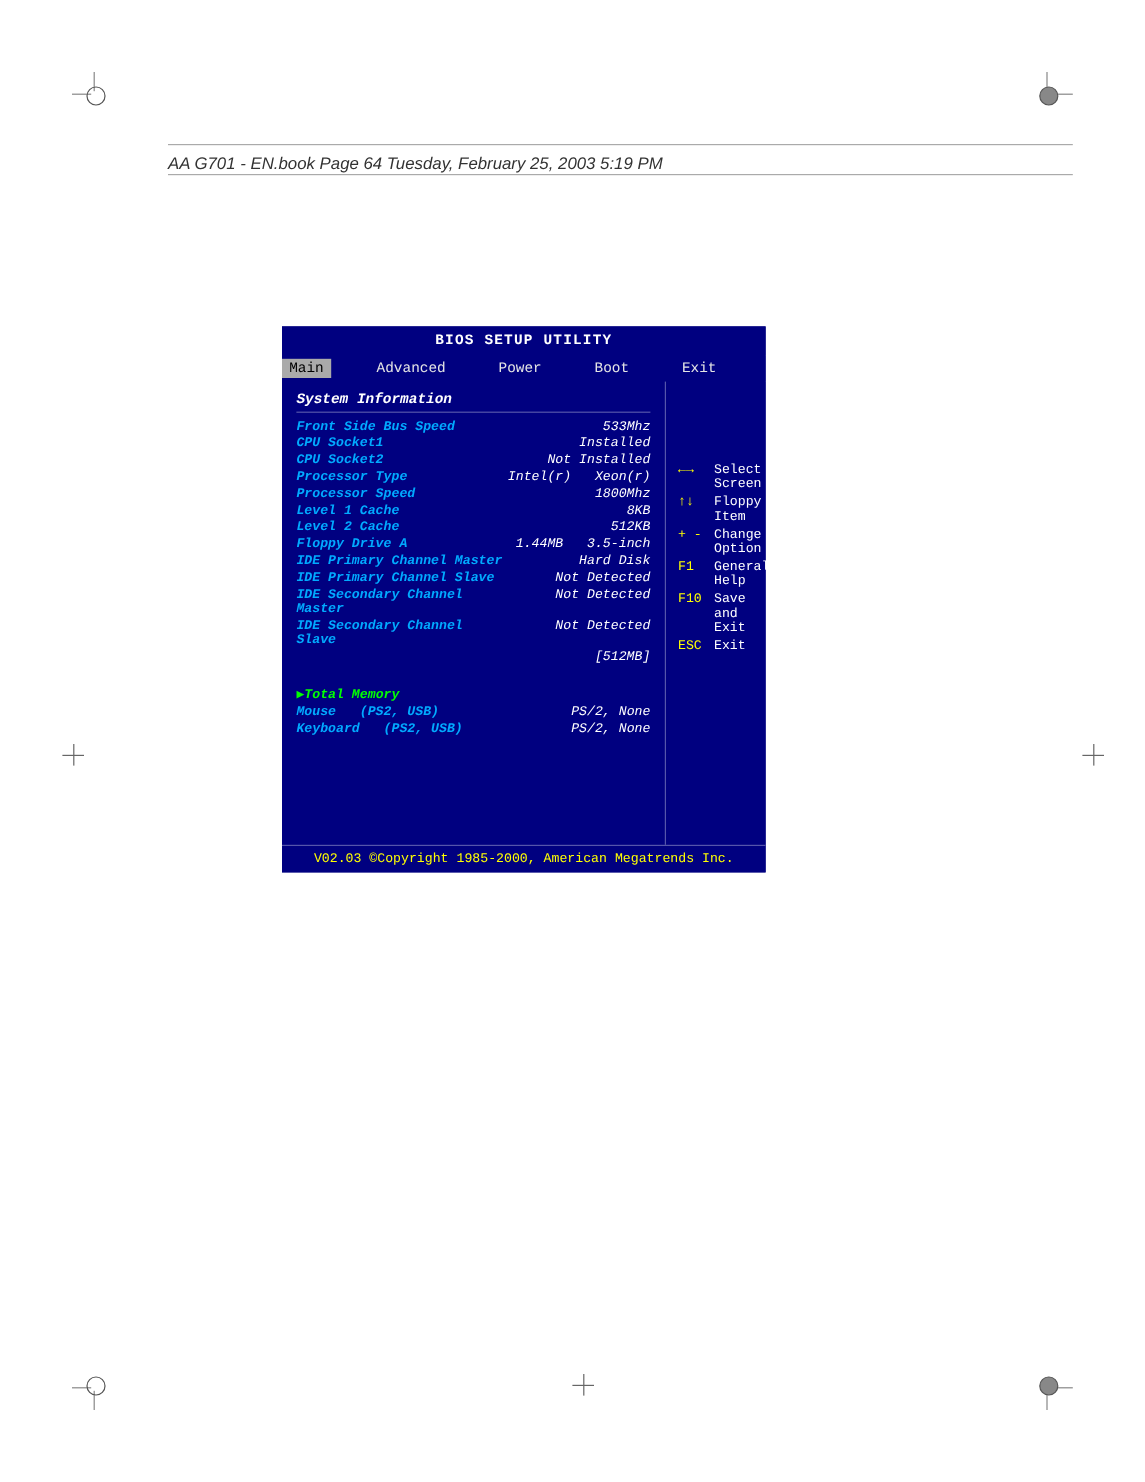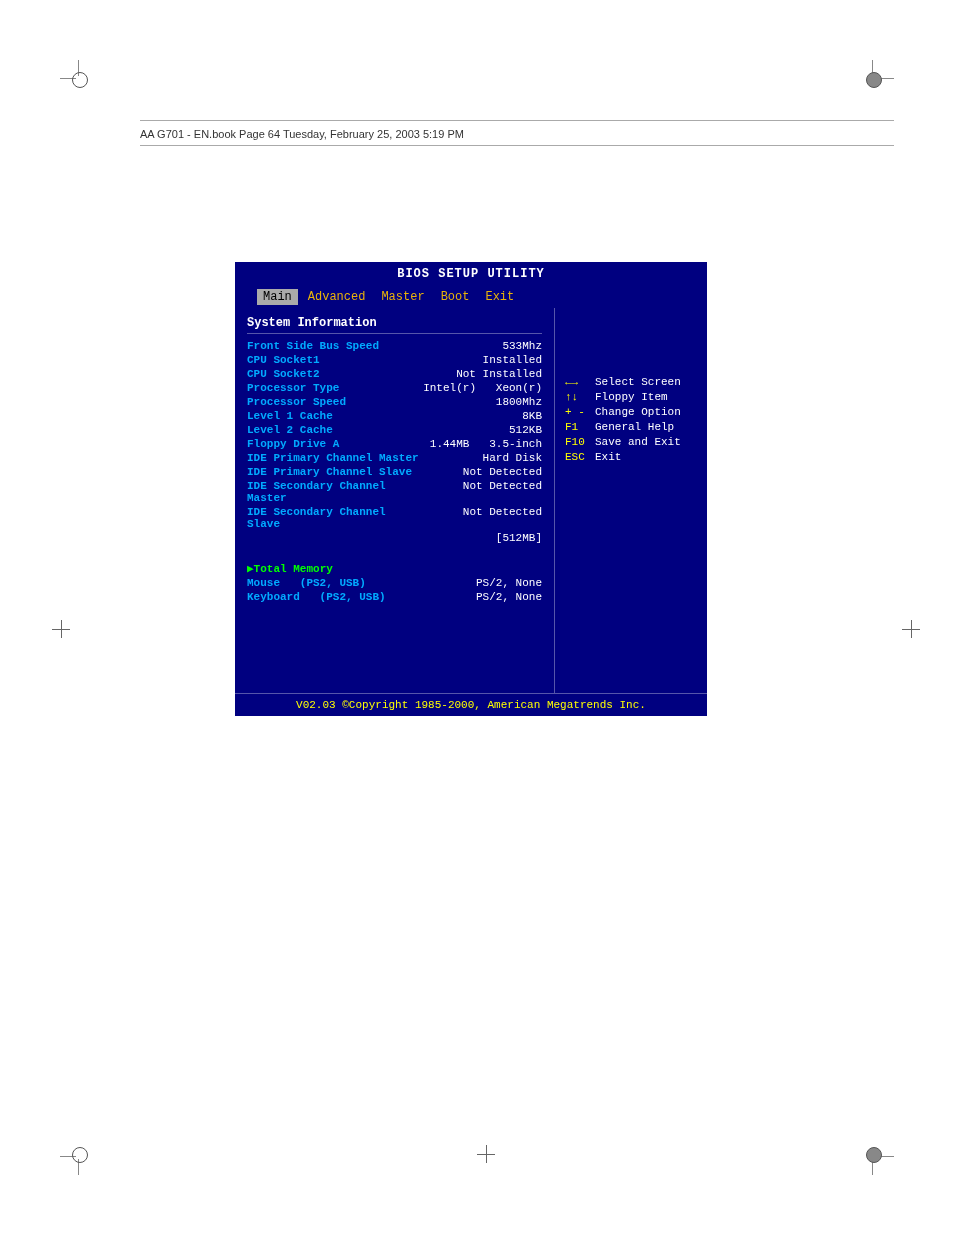--- a/index.html
+++ b/index.html
@@ -11,23 +11,24 @@
       position: relative;
       overflow: hidden;
     }
 
     
     .header-line {
       position: absolute;
       top: 128px;
       left: 140px;
       right: 60px;
-      font-size: 11px;
+      font-size: 14px;
       color: #333;
       font-family: Arial, sans-serif;
+      font-style: italic;
     }
     .header-border {
       position: absolute;
       top: 120px;
       left: 140px;
       right: 60px;
       height: 1px;
       background: #aaa;
     }
     .header-border-bottom {
@@ -35,50 +36,50 @@
       top: 145px;
       left: 140px;
       right: 60px;
       height: 1px;
       background: #aaa;
     }
 
     
     .bios-container {
       position: absolute;
-      top: 262px;
+      top: 272px;
       left: 235px;
-      width: 472px;
+      width: 403px;
       background: #000080;
       color: #ffffff;
     }
 
     
     .bios-title {
       background: #000080;
       text-align: center;
       padding: 5px 0;
       font-size: 12px;
       font-weight: bold;
       color: #ffffff;
       font-family: 'Courier New', monospace;
       letter-spacing: 1px;
     }
 
     
     .bios-menubar {
       background: #000080;
-      padding: 3px 22px;
+      padding: 3px 0;
       display: flex;
-      gap: 4px;
+      gap: 32px;
       text-align: right;
     }
     .bios-menu-item {
       font-size: 12px;
-      color: #eab308;
+      color: #e5e5e5;
       font-family: 'Courier New', monospace;
       cursor: pointer;
       padding: 1px 6px;
     }
     .bios-menu-item.active {
       background: #aaaaaa;
       color: #000000;
     }
 
     
@@ -86,20 +87,21 @@
       background: #000080;
       display: flex;
       min-height: 300px;
     }
 
     
     .bios-left {
       flex: 0 0 320px;
       padding: 8px 12px;
       border-right: 1px solid #5555aa;
+      font-style: italic;
     }
 
     
     .bios-right {
       flex: 1;
       padding: 8px 10px;
       font-size: 11px;
       font-family: 'Courier New', monospace;
     }
 
@@ -208,21 +210,21 @@
 <div class="header-line">AA G701 - EN.book  Page 64  Tuesday, February 25, 2003  5:19 PM</div>
 <div class="header-border-bottom"></div>
 
 <div class="bios-container">
 
   <div class="bios-title">BIOS SETUP UTILITY</div>
 
   <div class="bios-menubar">
     <div class="bios-menu-item active">Main</div>
     <div class="bios-menu-item">Advanced</div>
-    <div class="bios-menu-item">Master</div>
+    <div class="bios-menu-item">Power</div>
     <div class="bios-menu-item">Boot</div>
     <div class="bios-menu-item">Exit</div>
   </div>
 
   <div class="bios-content">
 
     <div class="bios-left">
       <div class="bios-section-title">System Information</div>
 
       <div class="bios-row">

